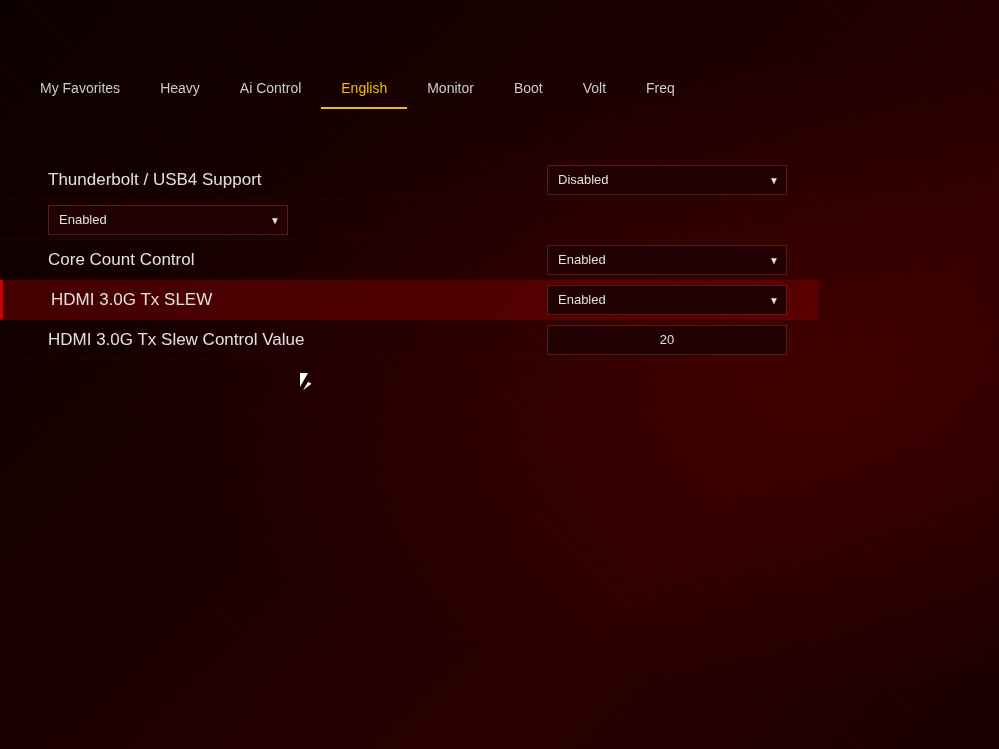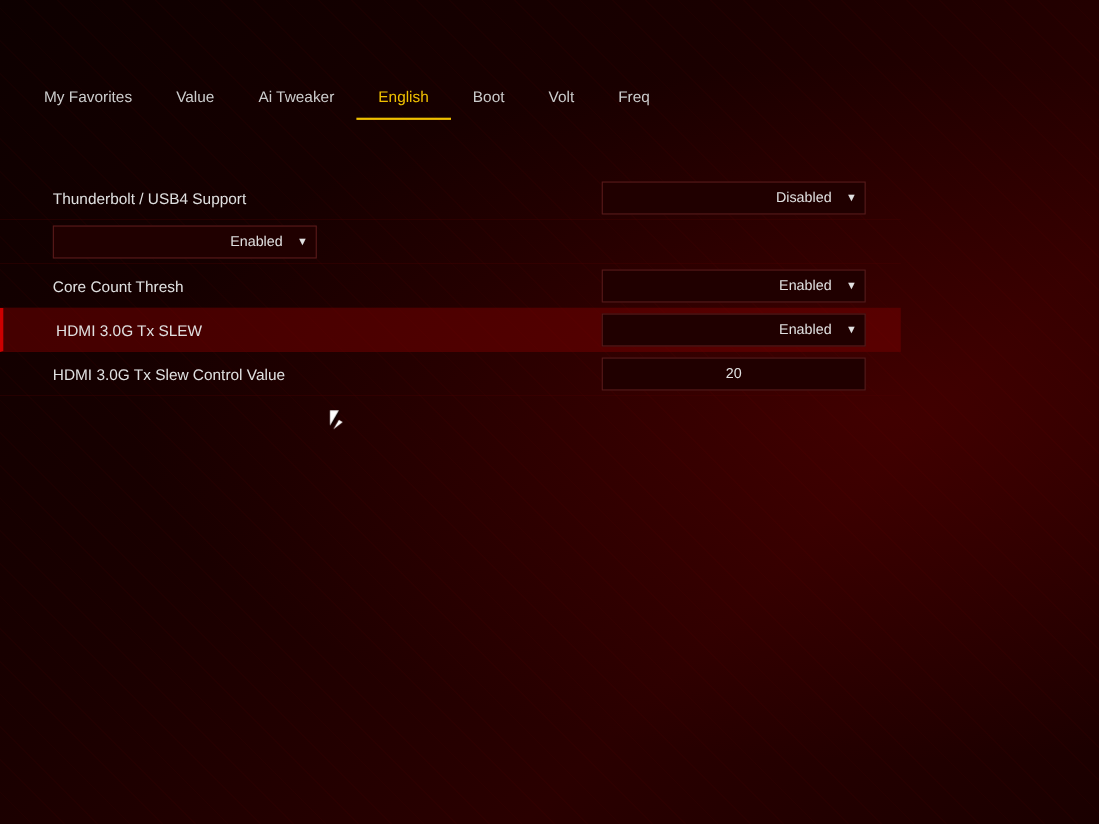--- a/index.html
+++ b/index.html
@@ -229,21 +229,21 @@
     }
 
     .setting-row.highlighted {
       background: rgba(120,0,0,0.5);
       border-left: 3px solid #cc0000;
     }
 
     .setting-label {
       flex: 1;
       color: #e0e0e0;
-      font-size: 14px;
+      font-size: 17px;
     }
 
     .setting-control {
       width: 240px;
     }
 
     .select-wrapper {
       position: relative;
       width: 240px;
     }
@@ -252,21 +252,20 @@
       width: 100%;
       background: #200000;
       border: 1px solid #5a1a1a;
       color: #e0e0e0;
       font-size: 13px;
       padding: 4px 30px 4px 10px;
       height: 30px;
       appearance: none;
       cursor: pointer;
       outline: none;
-      text-align: right;
     }
 
     .select-arrow {
       position: absolute;
       right: 8px;
       top: 50%;
       transform: translateY(-50%);
       color: #e0e0e0;
       font-size: 10px;
       pointer-events: none;
@@ -545,27 +544,30 @@
         <span>ReSize BAR</span>
       </div>
     </div>
   </div>
 
   <div class="nav-bar">
     <div class="nav-item">
       <span>My Favorites</span>
     </div>
     <div class="nav-item">
-      <span>Value</span>
+      <span>Heavy</span>
     </div>
     <div class="nav-item">
-      <span>Ai Tweaker</span>
+      <span>Ai Control</span>
     </div>
     <div class="nav-item active">
       <span>English</span>
+    </div>
+    <div class="nav-item">
+      <span>Monitor</span>
     </div>
     <div class="nav-item">
       <span>Boot</span>
     </div>
     <div class="nav-item">
       <span>Volt</span>
     </div>
     <div class="nav-item">
       <span>Freq</span>
     </div>
@@ -602,21 +604,21 @@
           <div class="setting-control select-wrapper">
             <select>
               <option>Disabled</option>
               <option selected="">Enabled</option>
             </select>
             <span class="select-arrow">▼</span>
           </div>
         </div>
 
         <div class="setting-row">
-          <span class="setting-label">Core Count Thresh</span>
+          <span class="setting-label">Core Count Control</span>
           <div class="setting-control select-wrapper">
             <select>
               <option>Disabled</option>
               <option selected="">Enabled</option>
             </select>
             <span class="select-arrow">▼</span>
           </div>
         </div>
 
         <div class="setting-row highlighted">

